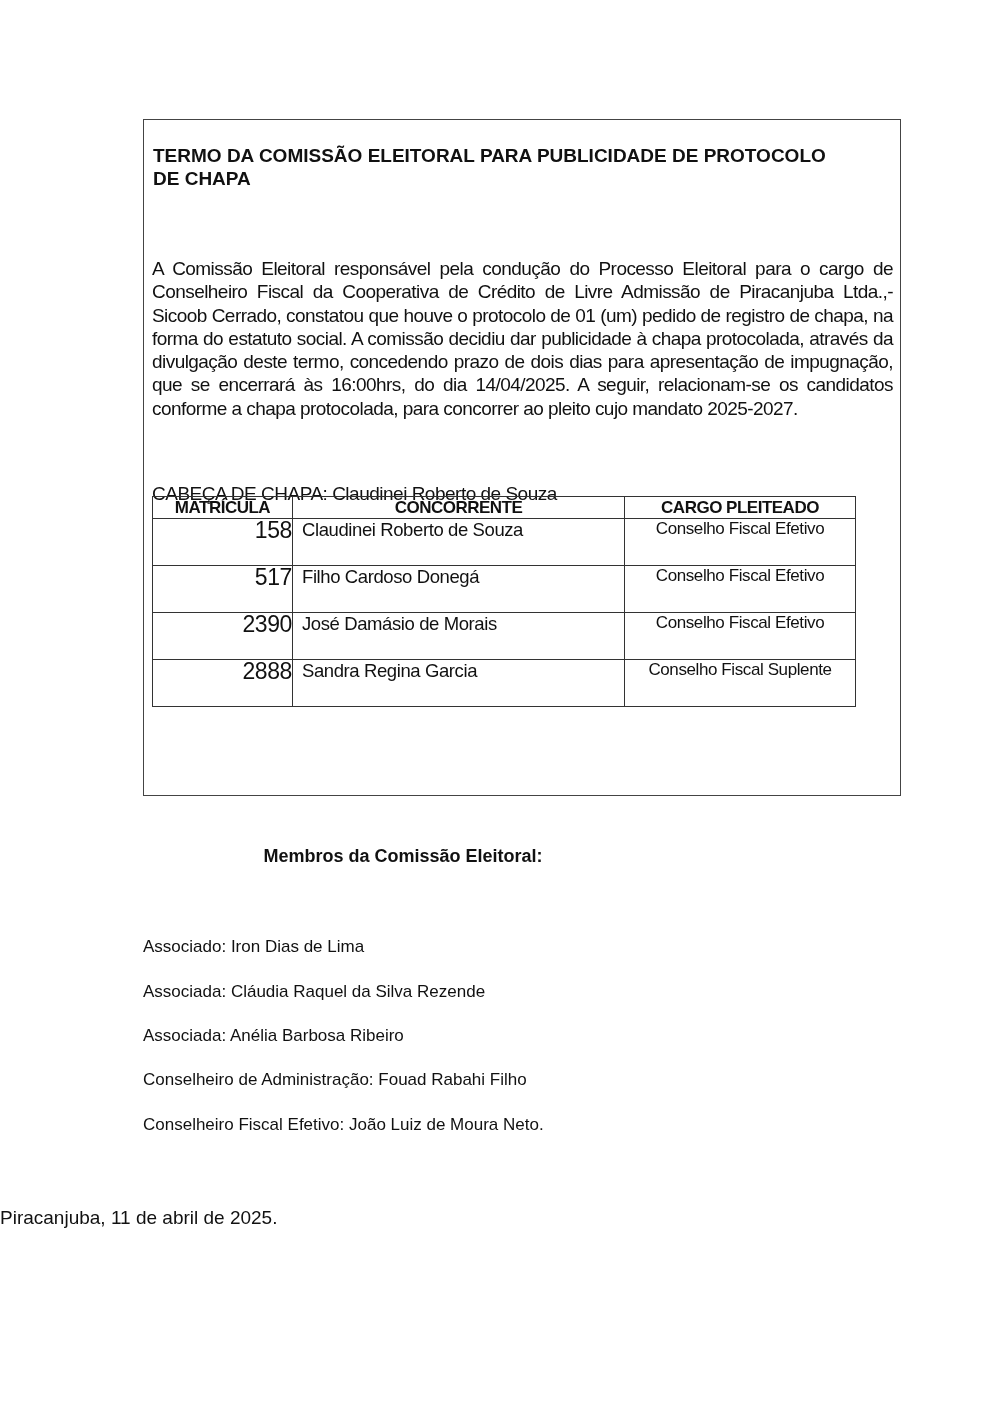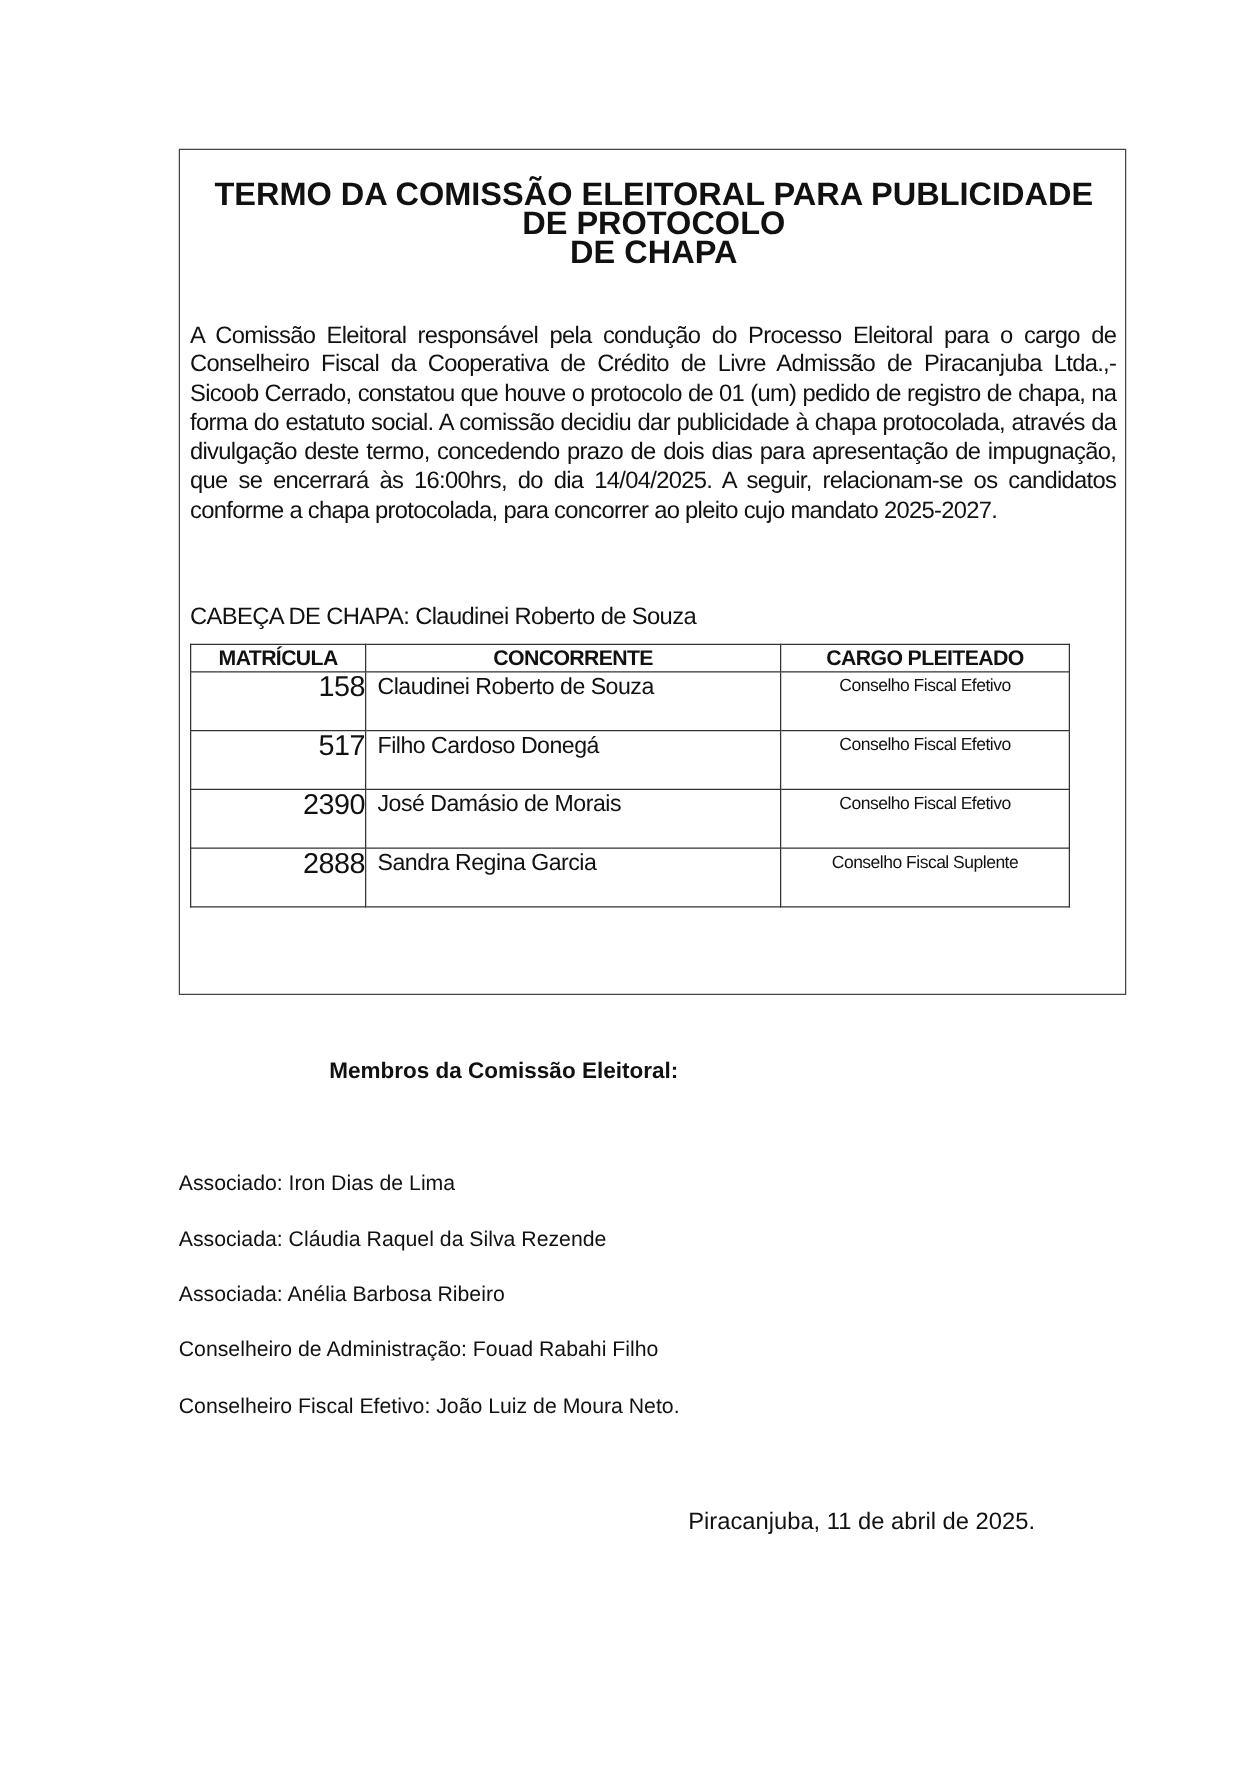--- a/index.html
+++ b/index.html
@@ -1,30 +1,30 @@
 <!DOCTYPE html>
 <html><head>
   <meta charset="utf-8">
   <style>
     html, body { margin: 0; padding: 0; background: #ffffff; }
     body { width: 1000px; height: 1414px; position: relative; font-family: "Liberation Sans", sans-serif; color: #111; }
     .frame { position: absolute; left: 143px; top: 119px; width: 758px; height: 677px; border: 1px solid #444; box-sizing: border-box; }
-    .title { position: absolute; left: 153px; top: 144px; width: 740px; text-align: center; font-weight: bold; font-size: 26px; line-height: 23px; font-family: "Liberation Sans", sans-serif; }
+    .title { position: absolute; left: 153px; top: 144px; width: 740px; font-weight: bold; font-size: 19px; line-height: 23px; font-family: "Liberation Sans", sans-serif; }
     .para { position: absolute; left: 152px; top: 237px; width: 741px; font-size: 19px; line-height: 23.3px; text-align: justify; font-family: "Liberation Sans Narrow", "Liberation Sans", sans-serif; letter-spacing: -0.55px; margin-top: 20px; }
     .head { position: absolute; left: 152px; top: 446px; font-size: 19px; line-height: 23px; letter-spacing: -0.5px; font-family: "Liberation Sans", sans-serif; margin-top: 36px; }
-    table.cand { position: absolute; left: 152px; top: 515px; border-collapse: collapse; font-family: "Liberation Sans", sans-serif; }
+    table.cand { position: absolute; left: 152px; top: 496px; border-collapse: collapse; font-family: "Liberation Sans", sans-serif; }
     table.cand th, table.cand td { border: 1px solid #333; padding: 0; vertical-align: top; }
     table.cand th { font-size: 17px; font-weight: bold; height: 21px; line-height: 21px; text-align: center; letter-spacing: -0.5px; }
     table.cand td { height: 46px; }
     .c1 { width: 139px; text-align: right; font-size: 23px; line-height: 22px; letter-spacing: -0.4px; }
     .c2 { width: 322px; padding-left: 9px !important; font-size: 18.5px; line-height: 22px; letter-spacing: -0.4px; }
-    .c3 { width: 230px; text-align: center; font-size: 14px; line-height: 20px; letter-spacing: -0.4px; }
+    .c3 { width: 230px; text-align: center; font-size: 17px; line-height: 20px; letter-spacing: -0.4px; }
     .members-title { position: absolute; left: 0; top: 845px; width: 806px; text-align: center; font-weight: bold; font-size: 18px; line-height: 22px; }
     .member { position: absolute; left: 143px; font-size: 17px; line-height: 20px; }
-    .signoff { position: absolute; left: 0; top: 1207px; width: 828px; text-align: right; font-size: 19px; line-height: 22px; }
+    .signoff { position: absolute; left: 0; top: 1207px; width: 828px; text-align: left; font-size: 19px; line-height: 22px; }
   </style>
 </head>
 <body>
 
 <div class="frame"></div>
 
 <div class="title">
   <div>TERMO DA COMISSÃO ELEITORAL PARA PUBLICIDADE DE PROTOCOLO</div>
   <div>DE CHAPA</div>
 </div>

